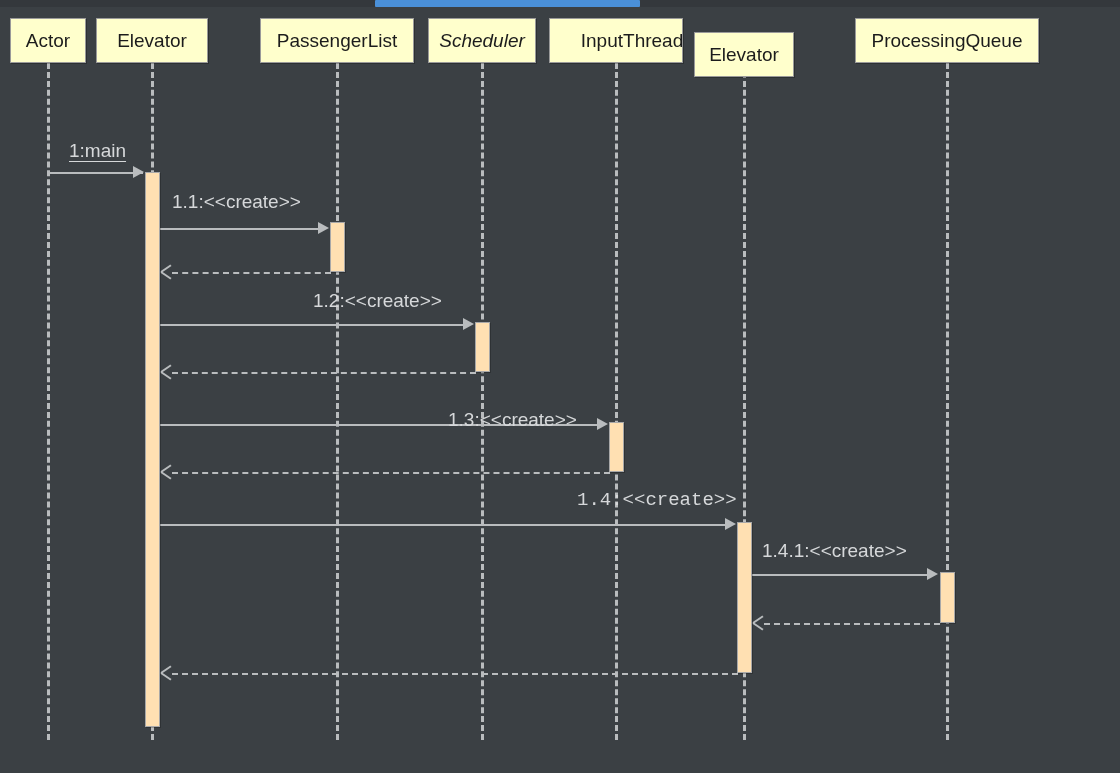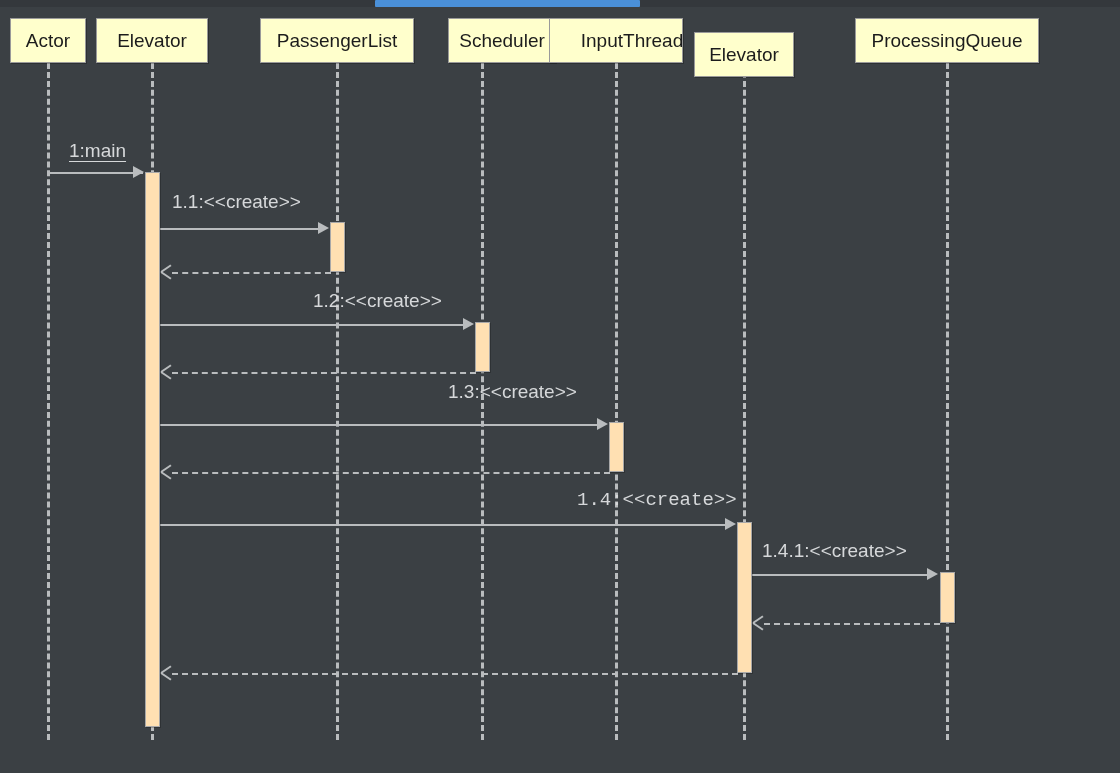--- a/index.html
+++ b/index.html
@@ -148,27 +148,27 @@
       <div class="activation" style="left: 330px; top: 222px; width: 15px; height: 50px;"></div>
       <div class="activation" style="left: 475px; top: 322px; width: 15px; height: 50px;"></div>
       <div class="activation" style="left: 609px; top: 422px; width: 15px; height: 50px;"></div>
       <div class="activation" style="left: 737px; top: 522px; width: 15px; height: 151px;"></div>
       <div class="activation" style="left: 940px; top: 572px; width: 15px; height: 51px;"></div>
     </div>
   <div id="participants-layer">
       <div class="participant" style="left: 10px; top: 18px; width: 76px; height: 45px;">Actor</div>
       <div class="participant" style="left: 96px; top: 18px; width: 112px; height: 45px;">Elevator</div>
       <div class="participant" style="left: 260px; top: 18px; width: 154px; height: 45px;">PassengerList</div>
-      <div class="participant" style="left: 448px; top: 18px; width: 108px; height: 45px;">Scheduler</div>
+      <div class="participant" style="left: 428px; top: 18px; width: 108px; height: 45px; font-style: italic;">Scheduler</div>
       <div class="participant" style="left: 549px; top: 18px; width: 134px; height: 45px; padding-left: 32px;">InputThread</div>
       <div class="participant" style="left: 694px; top: 32px; width: 100px; height: 45px;">Elevator</div>
       <div class="participant" style="left: 855px; top: 18px; width: 184px; height: 45px;">ProcessingQueue</div>
     </div>
   <div id="labels-layer">
       <div class="msg-label underlined" style="left: 69px; top: 141px;">1:main</div>
       <div class="msg-label" style="left: 172px; top: 192px;">1.1:&lt;&lt;create&gt;&gt;</div>
       <div class="msg-label" style="left: 313px; top: 291px;">1.2:&lt;&lt;create&gt;&gt;</div>
-      <div class="msg-label" style="left: 448px; top: 382px;">1.3:&lt;&lt;create&gt;&gt;</div>
+      <div class="msg-label" style="left: 448px; top: 410px;">1.3:&lt;&lt;create&gt;&gt;</div>
       <div class="msg-label" style="left: 577px; top: 491px; font-family: Liberation Mono, monospace;">1.4:&lt;&lt;create&gt;&gt;</div>
       <div class="msg-label" style="left: 762px; top: 541px; text-align: center;">1.4.1:&lt;&lt;create&gt;&gt;</div>
     </div>
 
 </div>
 
 </body></html>

